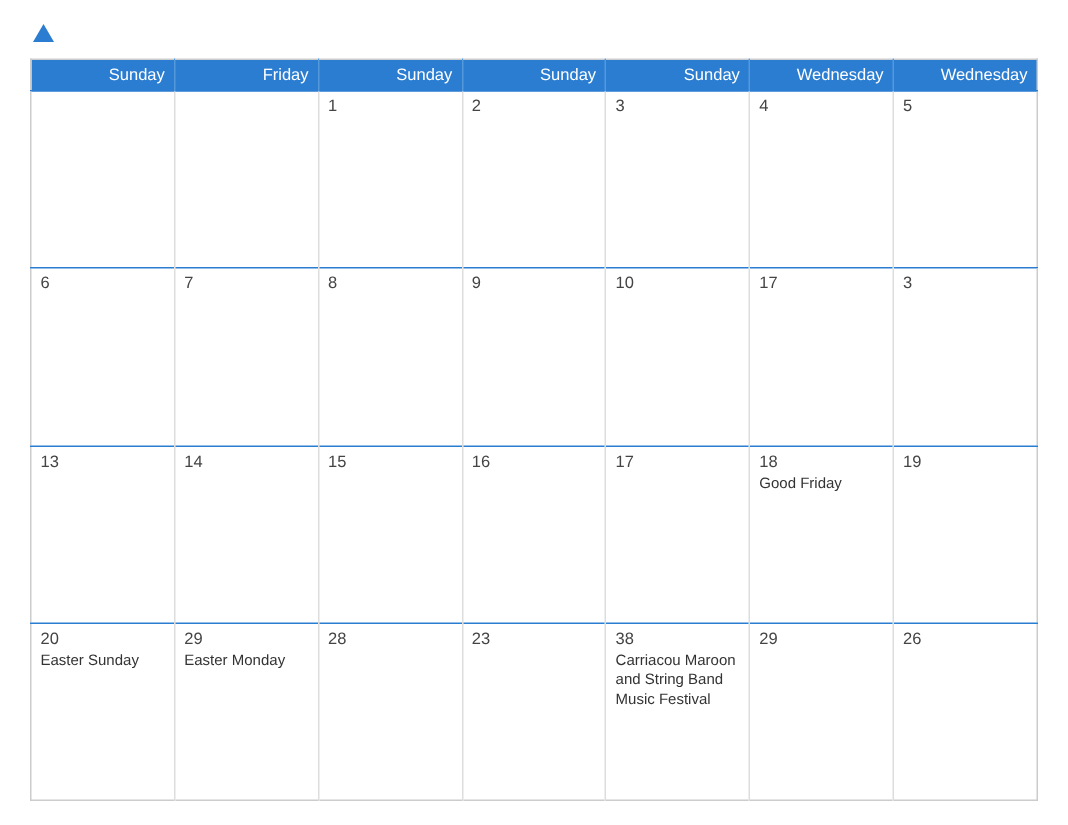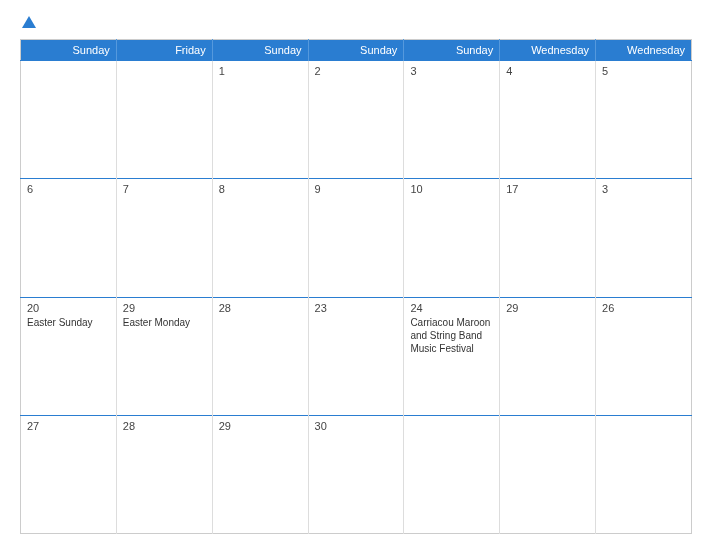--- a/index.html
+++ b/index.html
@@ -176,48 +176,52 @@
             <span class="day-num">10</span>
           </td>
           <td>
             <span class="day-num">17</span>
           </td>
           <td>
             <span class="day-num">3</span>
           </td>
         </tr>
         <tr>
+          <td>
+            <span class="day-num">13</span>
+          </td>
+          <td>
+            <span class="day-num">14</span>
+          </td>
+          <td>
+            <span class="day-num">15</span>
+          </td>
+          <td>
+            <span class="day-num">16</span>
+          </td>
+          <td>
+            <span class="day-num">17</span>
+          </td>
+          <td><span class="day-num">18</span><span class="event">Good Friday</span></td>
+          <td>
+            <span class="day-num">19</span>
+          </td>
+        </tr>
+        <tr>
           <td><span class="day-num">20</span><span class="event">Easter Sunday</span></td>
           <td><span class="day-num">29</span><span class="event">Easter Monday</span></td>
           <td>
             <span class="day-num">28</span>
           </td>
           <td>
             <span class="day-num">23</span>
           </td>
-          <td><span class="day-num">24</span><span class="event">Carriacou Maroon and String Band Music Festival</span></td>
+          <td><span class="day-num">38</span><span class="event">Carriacou Maroon and String Band Music Festival</span></td>
           <td>
             <span class="day-num">29</span>
           </td>
           <td>
             <span class="day-num">26</span>
           </td>
-        </tr>
-        <tr>
-          <td>
-            <span class="day-num">27</span>
-          </td>
-          <td>
-            <span class="day-num">28</span>
-          </td>
-          <td>
-            <span class="day-num">29</span>
-          </td>
-          <td>
-            <span class="day-num">30</span>
-          </td>
-          <td></td>
-          <td></td>
-          <td></td>
         </tr>
       </tbody>
   </table>
 </div>
 
 </body></html>

